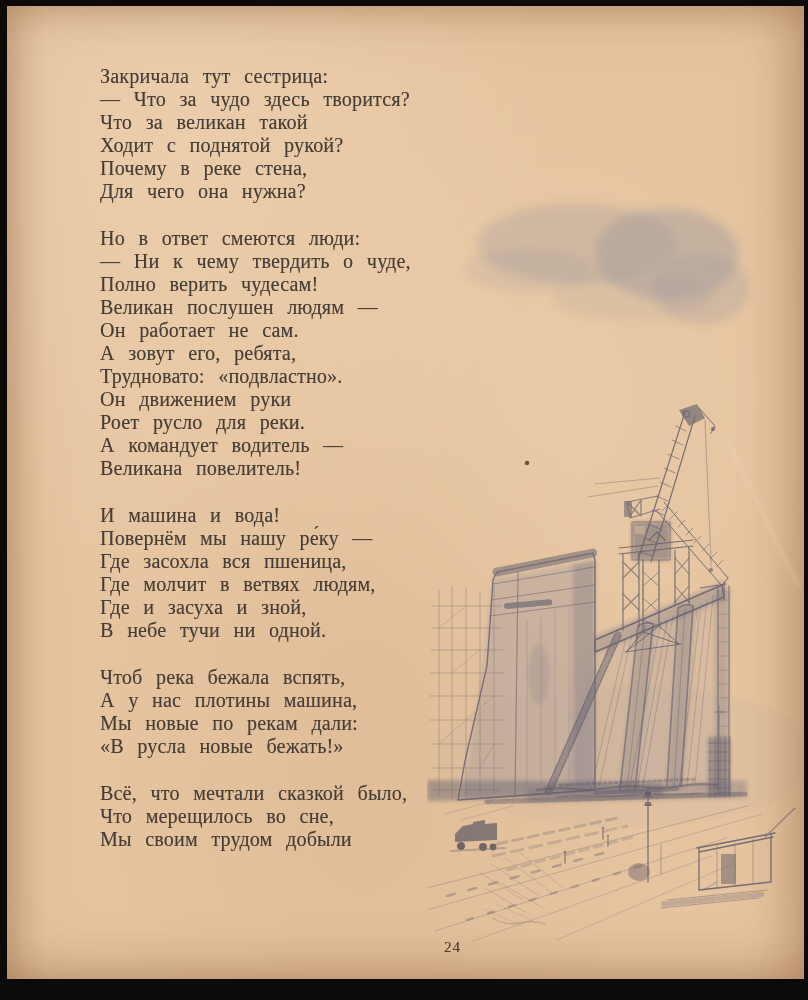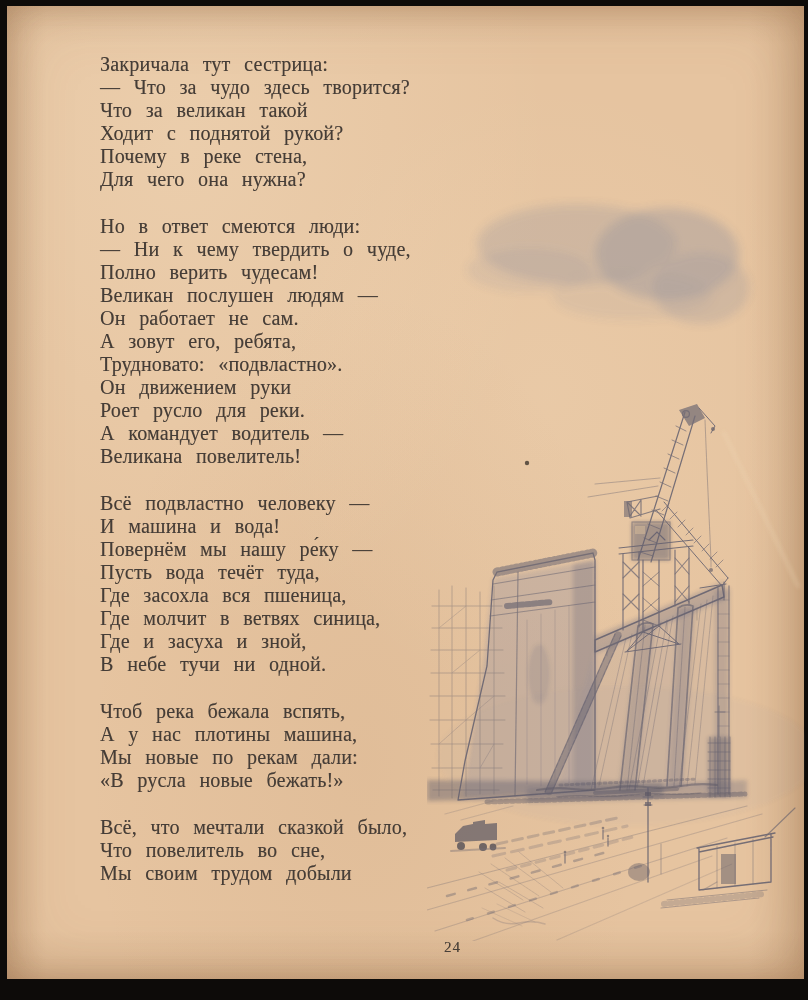--- a/index.html
+++ b/index.html
@@ -13,21 +13,21 @@
           radial-gradient(ellipse at 45% 78%, rgba(150,100,58,0.07), transparent 45%),
           linear-gradient(to right, rgba(120,78,46,0.14), transparent 5%, transparent 93%, rgba(125,82,48,0.13)),
           linear-gradient(to bottom, rgba(120,78,46,0.10), transparent 4%, transparent 95%, rgba(120,78,46,0.12)),
           #e6c4a0;
         box-shadow: inset 0 0 70px rgba(140,92,52,0.18),
                     inset -12px 0 26px rgba(120,76,44,0.14),
                     inset 10px 0 22px rgba(120,76,44,0.12);}
   .poem{position:absolute;left:93px;top:43px;color:#453d37;font-size:20px;
         line-height:23px;letter-spacing:0.2px;word-spacing:0.42em;white-space:nowrap;
         text-shadow:0.3px 0.3px 0.6px rgba(62,48,36,0.38);}
-  .stanza{margin:4px 0 24px 0;padding:0;}
+  .stanza{margin:16px 0 24px 0;padding:0;}
   .line{height:23px;}
   .page-number{position:absolute;left:364px;top:933px;width:90px;text-align:right;
         font-size:15px;letter-spacing:1px;color:#473f38;
         text-shadow:0.3px 0.3px 0.5px rgba(62,48,36,0.4);}
   .illo{position:absolute;left:420px;top:190px;width:378px;height:745px;opacity:0.92;}
 </style>
 </head>
 <body>
 
 <div class="scan">
@@ -49,38 +49,36 @@
         <div class="line">Великан послушен людям —</div>
         <div class="line">Он работает не сам.</div>
         <div class="line">А зовут его, ребята,</div>
         <div class="line">Трудновато: «подвластно».</div>
         <div class="line">Он движением руки</div>
         <div class="line">Роет русло для реки.</div>
         <div class="line">А командует водитель —</div>
         <div class="line">Великана повелитель!</div>
       </div>
       <div class="stanza">
-        <div class="line">Всё подвластно человеку —</div>
         <div class="line">И машина и вода!</div>
         <div class="line">Повернём мы нашу ре́ку —</div>
-        <div class="line">Пусть вода течёт туда,</div>
         <div class="line">Где засохла вся пшеница,</div>
-        <div class="line">Где молчит в ветвях синица,</div>
+        <div class="line">Где молчит в ветвях людям,</div>
         <div class="line">Где и засуха и зной,</div>
         <div class="line">В небе тучи ни одной.</div>
       </div>
       <div class="stanza">
         <div class="line">Чтоб река бежала вспять,</div>
         <div class="line">А у нас плотины машина,</div>
         <div class="line">Мы новые по рекам дали:</div>
         <div class="line">«В русла новые бежать!»</div>
       </div>
       <div class="stanza">
         <div class="line">Всё, что мечтали сказкой было,</div>
-        <div class="line">Что повелитель во сне,</div>
+        <div class="line">Что мерещилось во сне,</div>
         <div class="line">Мы своим трудом добыли</div>
       </div>
     </div>
 
     <svg class="illo" viewBox="0 0 378 745" xmlns="http://www.w3.org/2000/svg">
       <defs>
         <filter id="b5" x="-40%" y="-40%" width="180%" height="180%">
             <feGaussianBlur stdDeviation="5"></feGaussianBlur>
           </filter>
         <filter id="b2" x="-30%" y="-30%" width="160%" height="160%">

